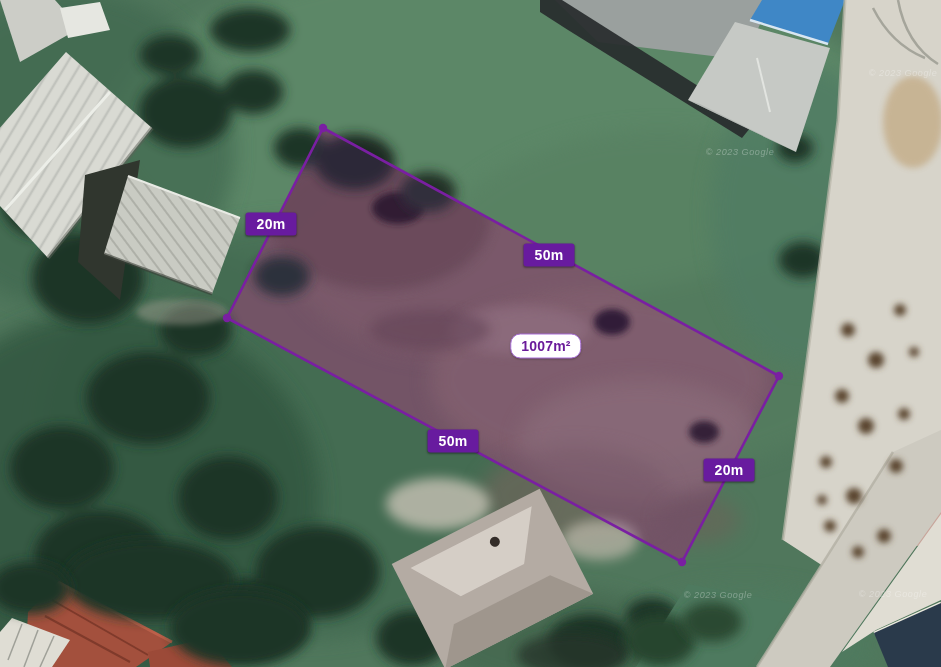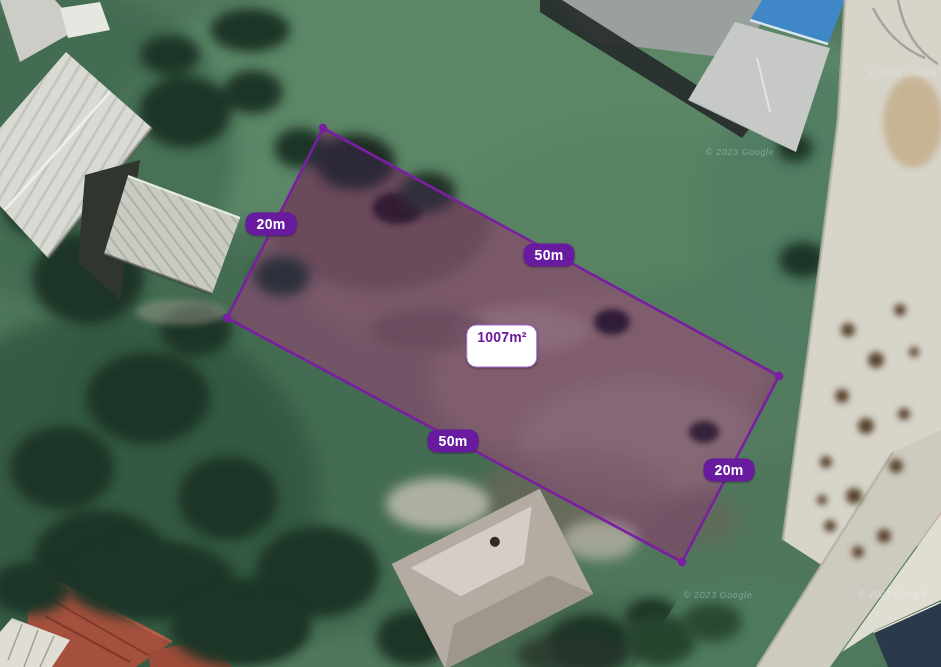--- a/index.html
+++ b/index.html
@@ -6,32 +6,32 @@
   .stage{
     position:relative;width:941px;height:667px;overflow:hidden;
     font-family:"Liberation Sans",sans-serif;
     background:#50775c;
   }
   svg{position:absolute;left:0;top:0;display:block;}
   .pill{
     position:absolute;transform:translate(-50%,-50%);
     background:var(--label-bg,#681B9F);color:var(--label-fg,#fff);
     font-size:14px;font-weight:bold;letter-spacing:.3px;
-    padding:3px 11px 4px;border-radius:9px;white-space:nowrap;
+    padding:3px 11px 4px;border-radius:3px;white-space:nowrap;
     box-shadow:0 1px 2px rgba(0,0,0,.35);
     z-index:5;user-select:none;text-align:right;
   }
   .area-pill{
     position:absolute;transform:translate(-50%,-50%);
     background:var(--area-bg,#fff);color:var(--area-fg,#6A1B9A);
     border:1.5px solid var(--area-border,#A96FD8);
     font-size:14px;font-weight:bold;letter-spacing:.2px;
-    padding:3px 10px 22px;border-radius:10px;white-space:nowrap;
+    padding:3px 10px 4px;border-radius:10px;white-space:nowrap;
     box-shadow:0 1px 2px rgba(0,0,0,.25);
-    z-index:5;user-select:none;
+    z-index:5;user-select:none;margin-left:44px;
   }
   .wm{
     position:absolute;transform:translate(-50%,-50%);
     color:rgba(255,255,255,.30);font-size:9px;letter-spacing:.6px;
     white-space:nowrap;z-index:4;user-select:none;pointer-events:none;font-style:italic;
   }
   .parcel-shape{
     fill:var(--fill-tint,rgba(122,31,162,.18));
     stroke:var(--outline,#7A1FA2);
     stroke-width:2.6;stroke-linejoin:round;

